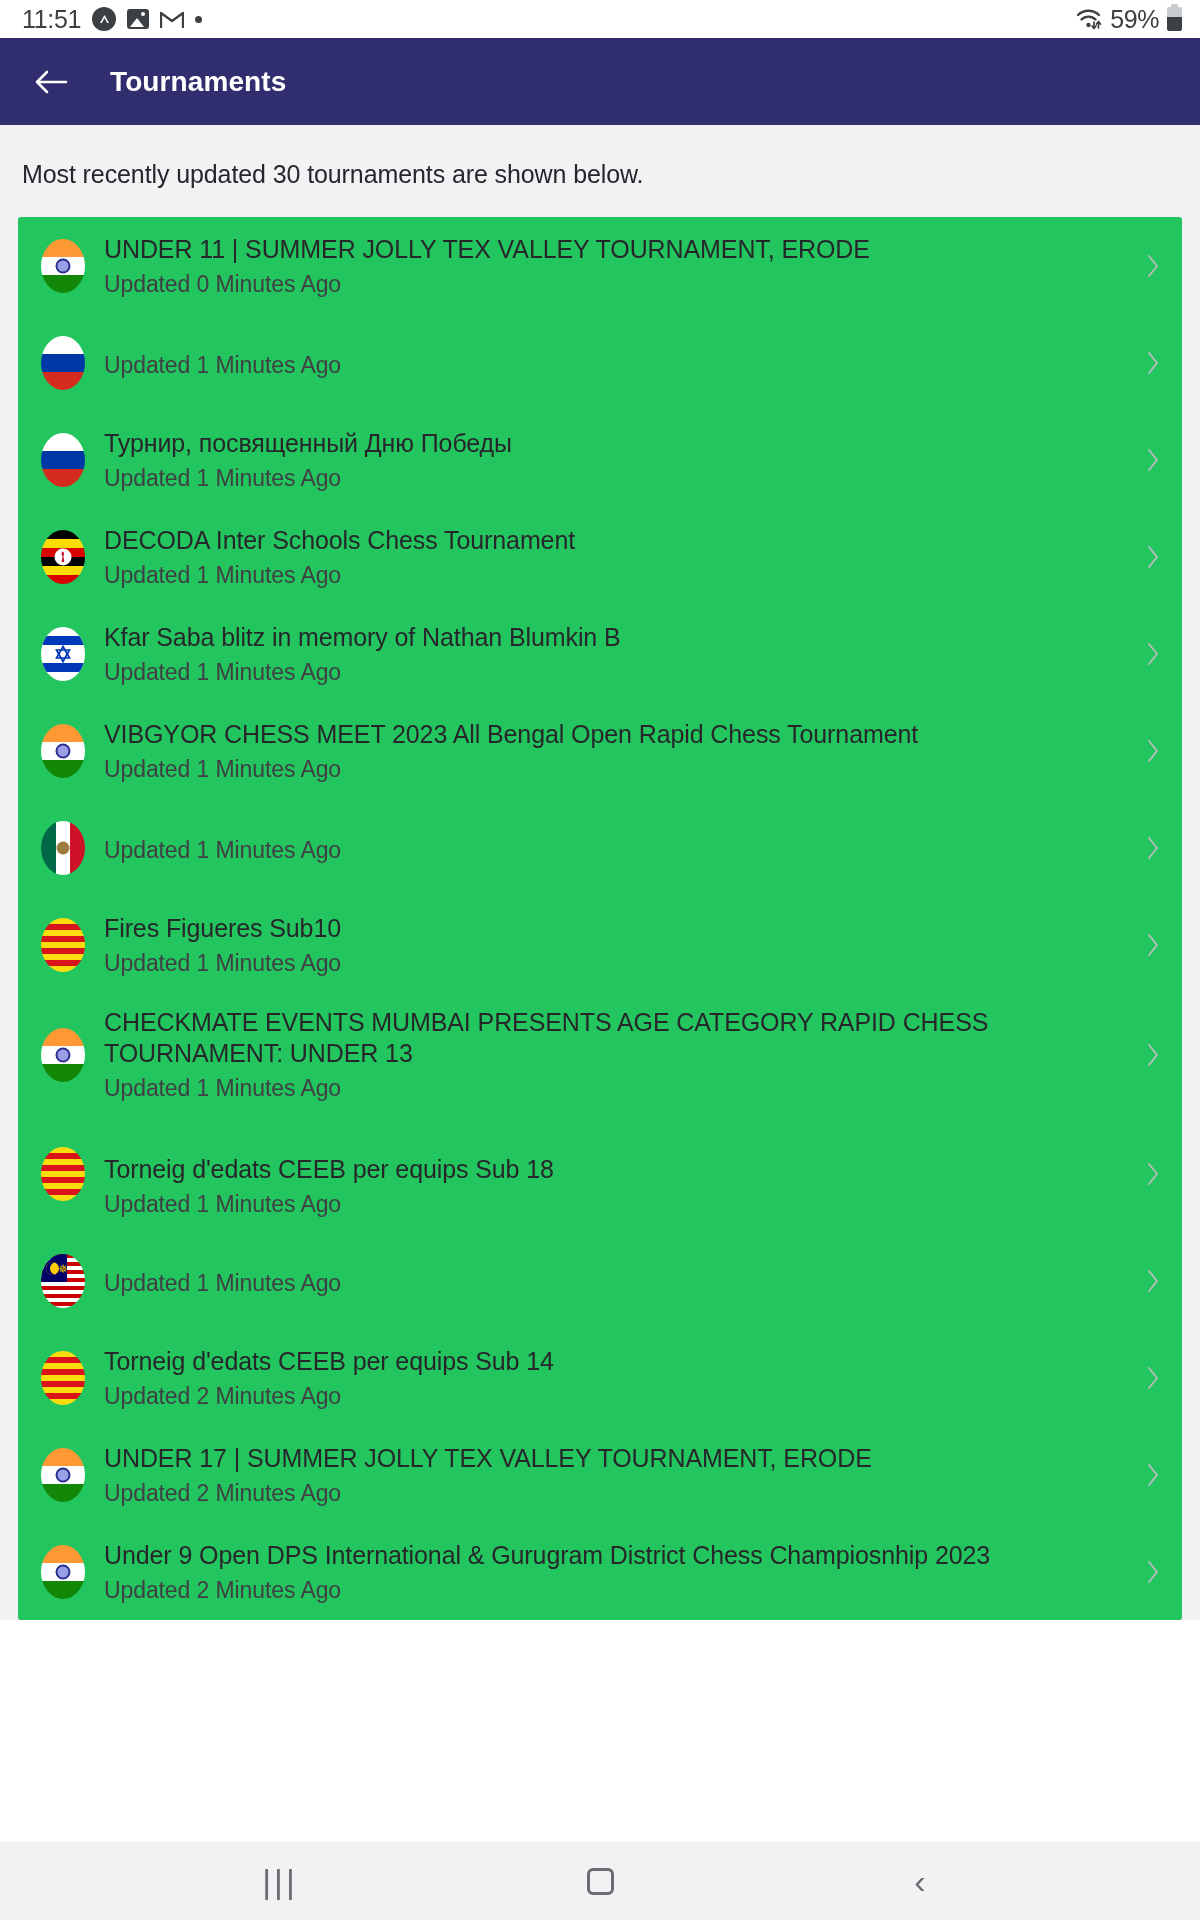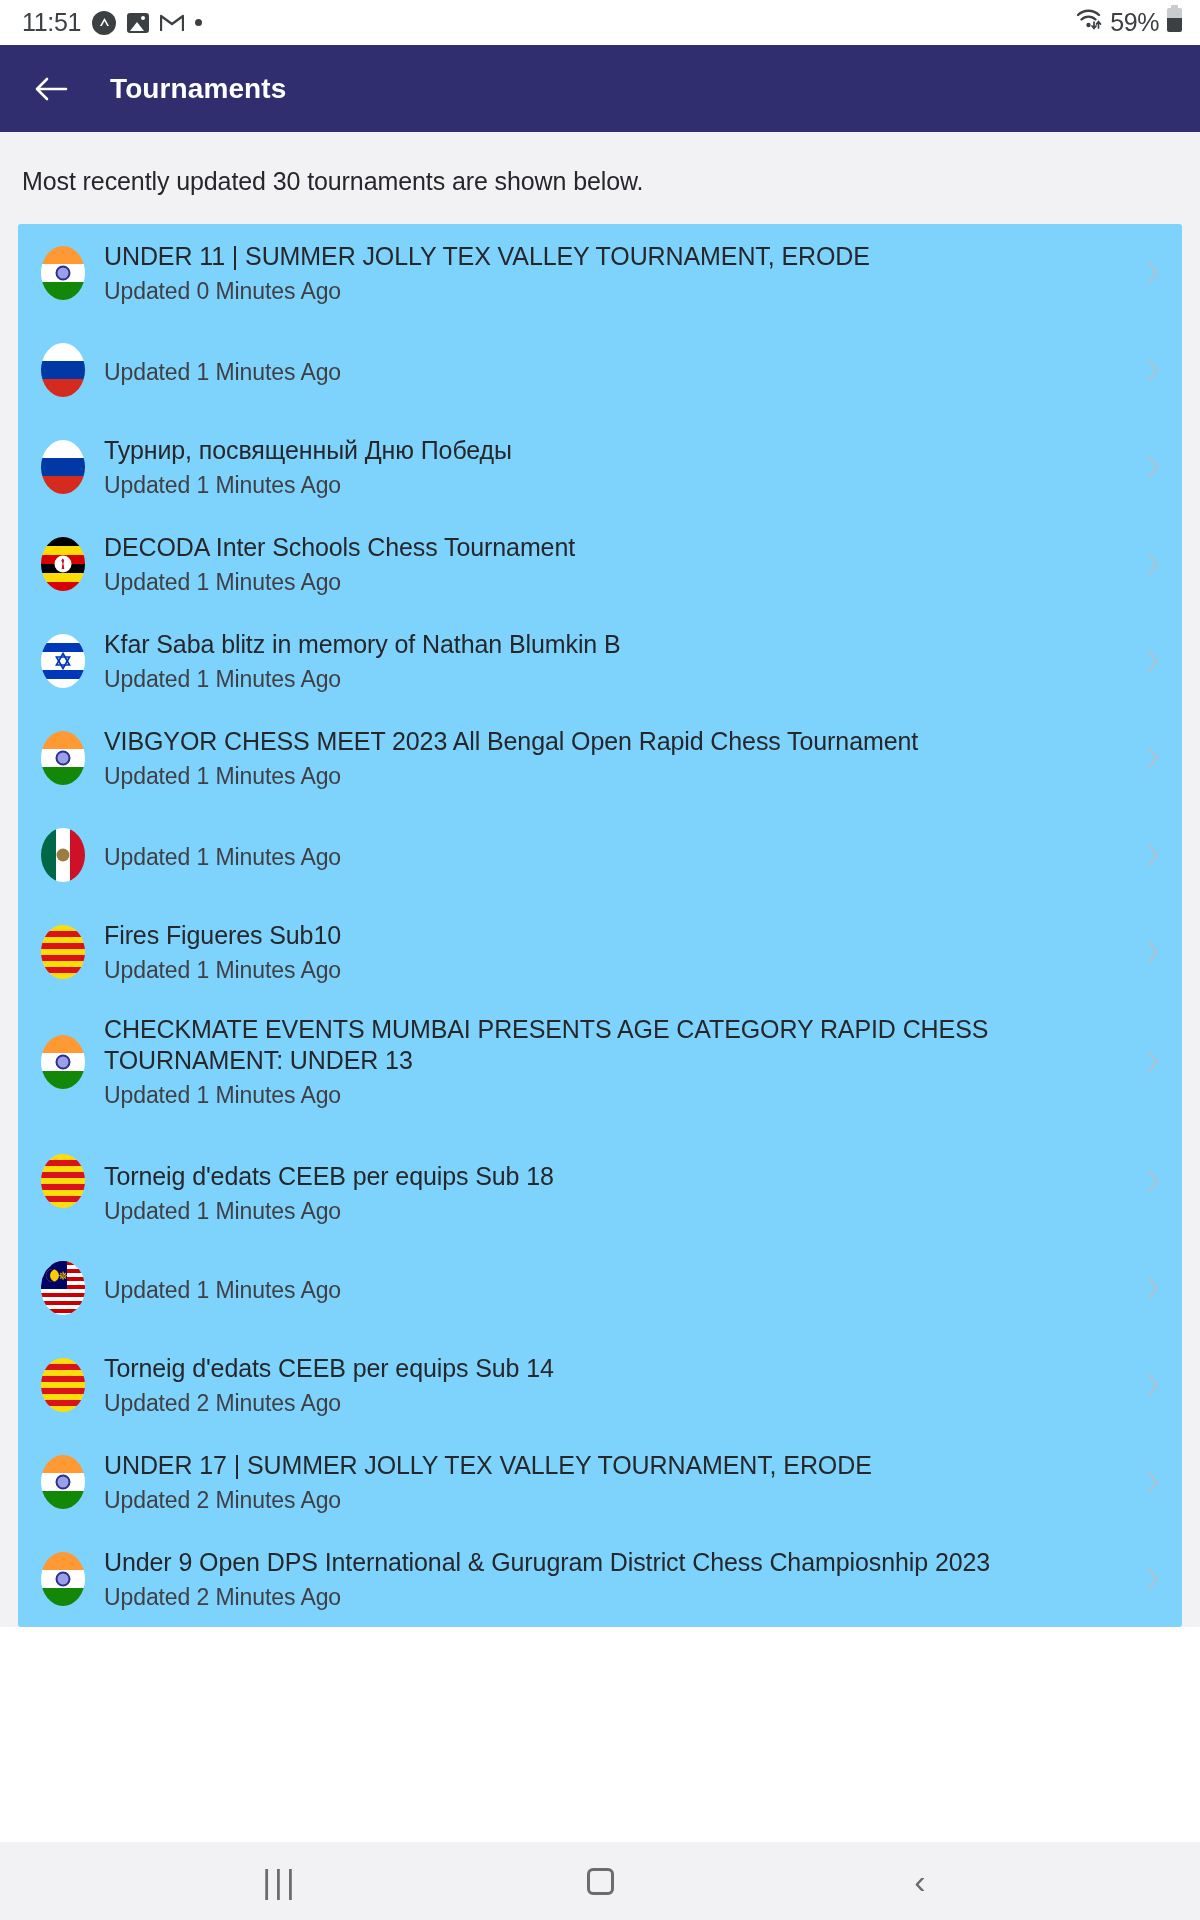--- a/index.html
+++ b/index.html
@@ -5,34 +5,34 @@
   * { box-sizing: border-box; margin: 0; padding: 0; }
   html, body {
     width: 1200px; height: 1920px;
     font-family: "Liberation Sans", sans-serif;
     background: #ffffff;
     overflow: hidden;
   }
 
   
   .status-bar {
-    height: 45px;
+    height: 38px;
     background: #ffffff;
     display: flex;
     align-items: center;
     justify-content: space-between;
     padding: 0 18px 0 22px;
   }
   .status-left { display: flex; align-items: center; gap: 11px; }
   .status-time {
     font-size: 25px;
     color: #3c4043;
     letter-spacing: -0.3px;
   }
-  .status-right { display: flex; gap: 8px; }
+  .status-right { display: flex; align-items: center; gap: 8px; }
   .status-pct { font-size: 25px; color: #3c4043; letter-spacing: -0.4px; }
 
   .ic-circleA {
     width: 24px; height: 24px; border-radius: 50%;
     background: #3c4043;
     display: flex; align-items: center; justify-content: center;
   }
   .ic-circleA svg { display:block; }
   .ic-gallery {
     width: 22px; height: 20px; border-radius: 3px;
@@ -92,21 +92,21 @@
   }
   .subtitle {
     font-size: 25px;
     color: #27272b;
     letter-spacing: -0.1px;
   }
 
   
   .list-bg { background: #f2f2f5; padding: 0 18px; }
   .list-card {
-    background: #7dd3fc;
+    background: #22c55e;
     border-radius: 3px;
   }
   .row {
     display: flex;
     align-items: center;
     min-height: 97px;
     padding: 0 18px 0 22px;
     cursor: pointer;
     position: relative;
   }

